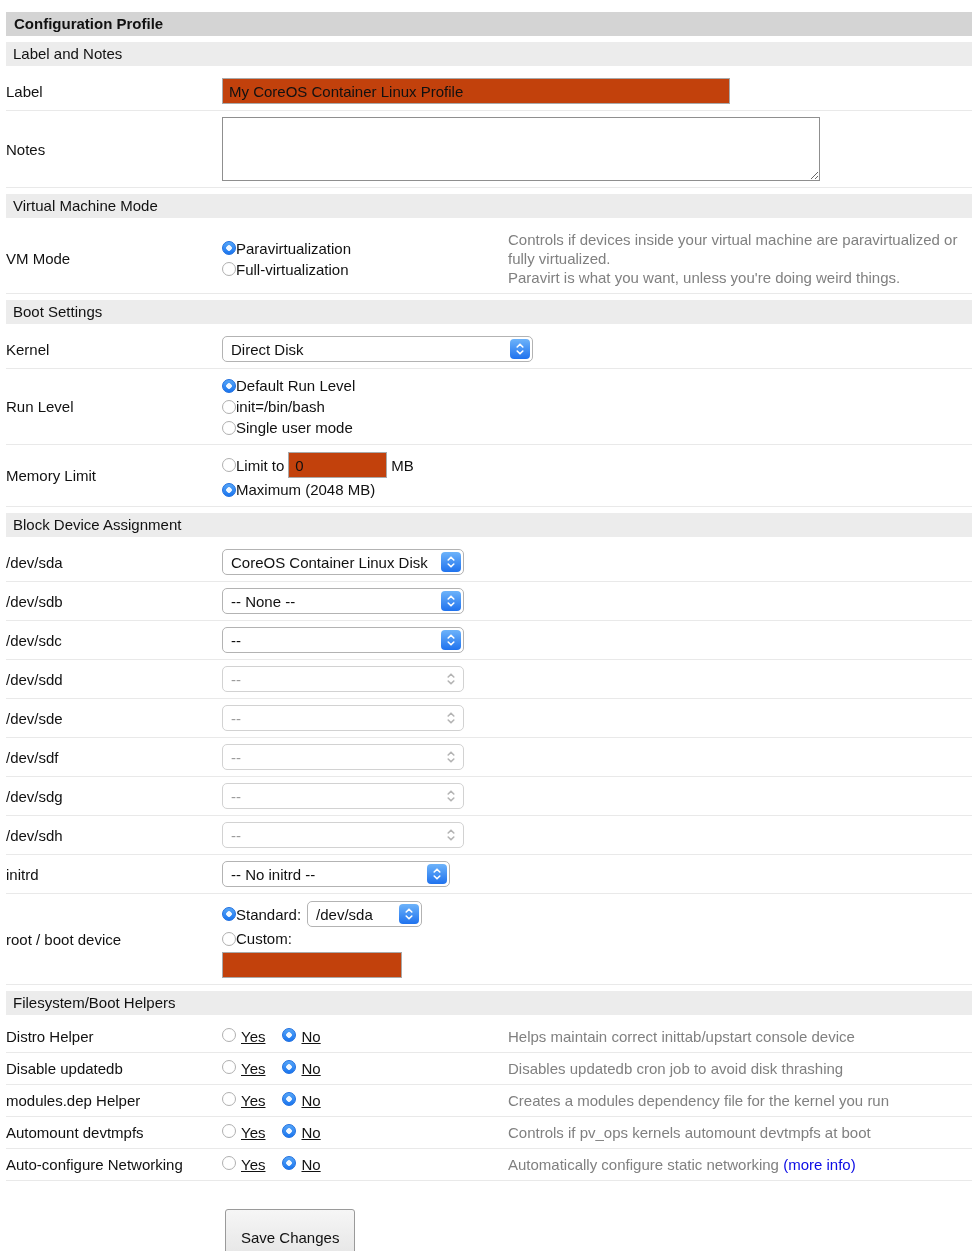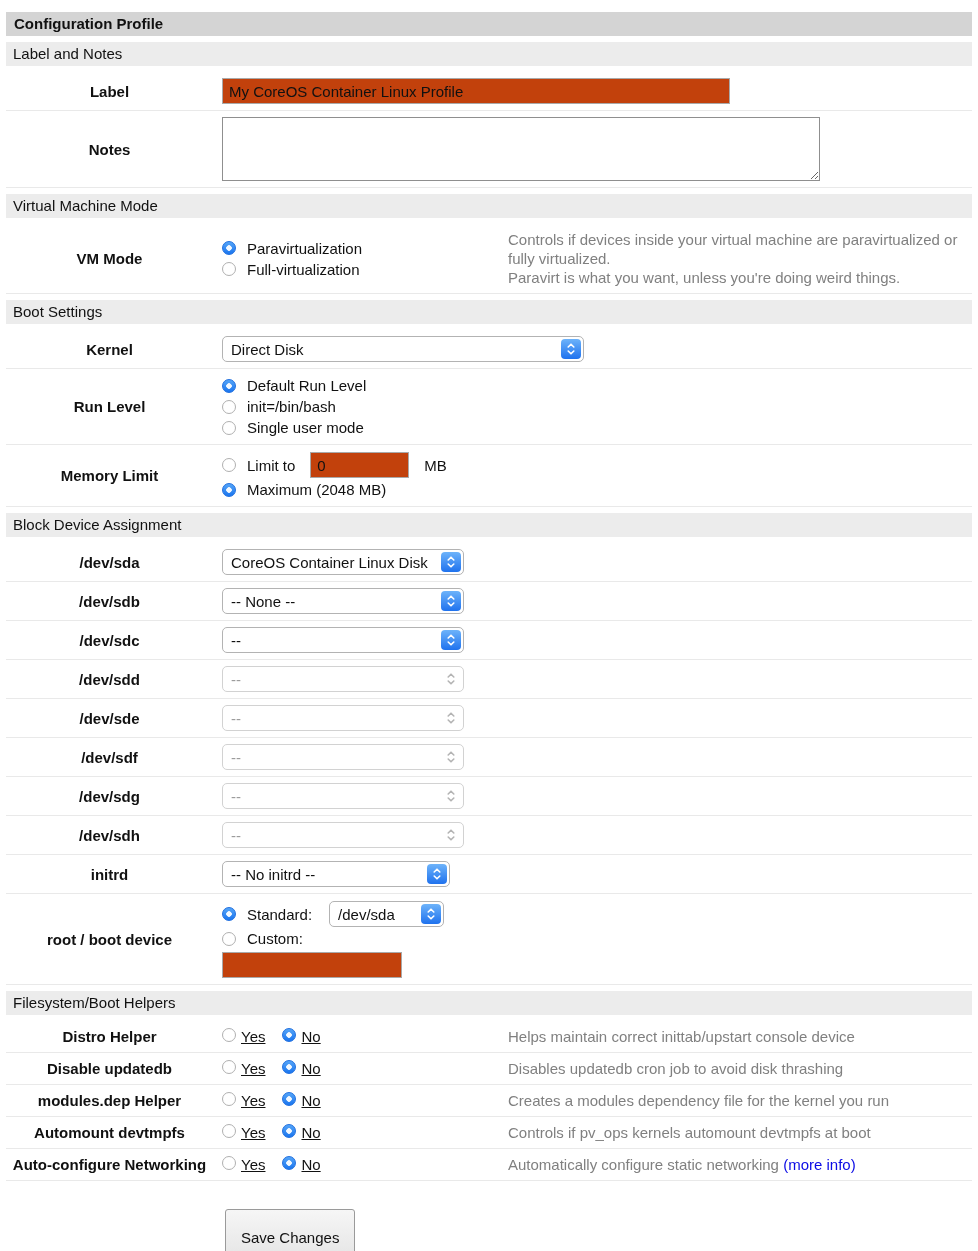--- a/index.html
+++ b/index.html
@@ -29,23 +29,23 @@
 
   .frow {
     display: flex;
     align-items: center;
     border-bottom: 1px solid #e9e9e9;
     padding: 6px 0;
   }
   .flabel {
     width: 216px;
     flex: none;
-    text-align: center;
+    text-align: left;
     padding-right: 9px;
-    font-weight: bold;
+    font-weight: normal;
     line-height: 17px;
   }
   .ctrl { flex: 1; }
   .ctrl-fixed { width: 286px; flex: none; }
   .help {
     flex: 1;
     color: #808080;
     line-height: 19px;
     padding-right: 10px;
   }
@@ -68,21 +68,21 @@
     width: 598px;
     height: 64px;
     border: 1px solid #8f8f8f;
     font-family: "Liberation Sans", "DejaVu Sans", sans-serif;
     font-size: 15px;
     padding: 3px 6px;
     resize: both;
     display: block;
   }
 
-  .radio-line { display: flex; align-items: center; gap: 11px; padding: 1px 0; line-height: 19px; }
+  .radio-line { display: flex; align-items: center; gap: 0; padding: 1px 0; line-height: 19px; }
   .radio {
     width: 14px; height: 14px; flex: none;
     border-radius: 50%;
     border: 1px solid #b0b0b0;
     background: #fff;
     display: inline-block;
   }
   .radio.checked {
     border: 1px solid #1f6fdf;
     background:
@@ -108,21 +108,21 @@
     margin: 2px;
     border-radius: 4px;
     background: linear-gradient(180deg, #6db3fa, #1f72ee);
     display: flex; align-items: center; justify-content: center;
   }
   .sel-stepper svg path { stroke: #fff; stroke-width: 1.6; fill: none; stroke-linecap: round; stroke-linejoin: round; }
   .sel.disabled { border-color: #d2d2d2; color: #9c9c9c; }
   .sel.disabled .sel-stepper { background: none; }
   .sel.disabled .sel-stepper svg path { stroke: #b4b4b4; }
 
-  .w-kernel { width: 362px; gap: 16px; }
+  .w-kernel { width: 311px; gap: 16px; }
   .w-block  { width: 242px; }
   .w-initrd { width: 228px; }
   .w-root   { width: 115px; margin-left: 6px; }
 
   .yn-group { display: flex; align-items: flex-start; gap: 5px; text-decoration: underline; }
   .yn-group .no-radio { margin-left: 12px; }
 
   .save-row { margin-top: 28px; }
   .save-btn {
     margin-left: 219px;

